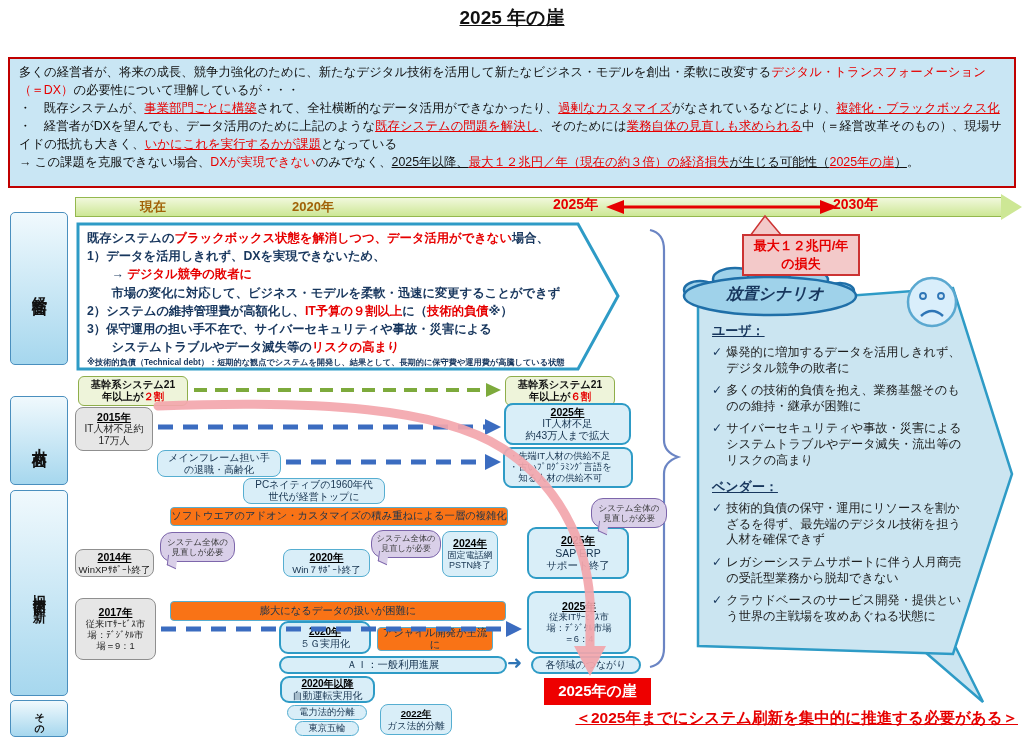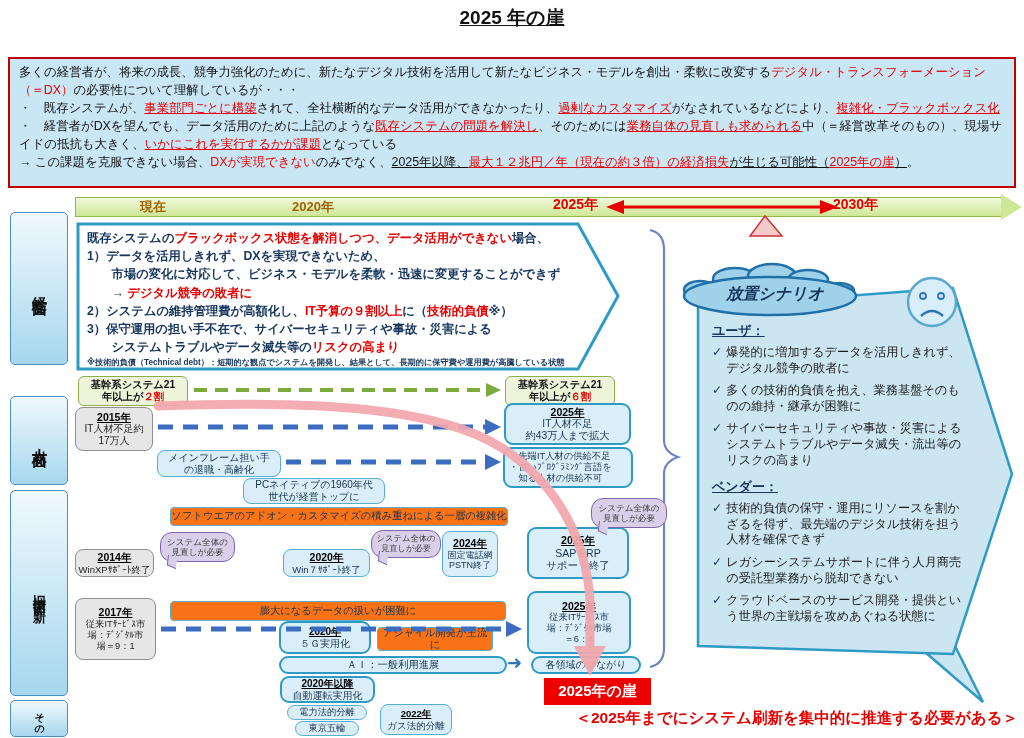--- a/index.html
+++ b/index.html
@@ -50,21 +50,21 @@
   #mgmt-foot{left:87px;top:357px;width:520px;font-size:8.2px;font-weight:bold;color:#17365d;z-index:3;}
   
   #scenario-text{left:712px;top:322px;width:254px;color:#1d1d1d;font-size:12.2px;z-index:3;}
   .sc-head{font-size:13px;font-weight:bold;color:#17365d;text-decoration:underline;margin-bottom:5px;}
   .sc-item{display:flex;margin-bottom:7px;line-height:1.28;}
   .sc-check{color:#17365d;margin-right:4px;font-weight:bold;}
   #cloud-label{left:700px;top:284px;width:150px;text-align:center;font-size:16px;font-weight:bold;
                font-style:italic;color:#17365d;z-index:4;}
   #cliff-box{left:544px;top:678px;width:107px;height:27px;background:#ee0000;color:#fff;
              font-weight:bold;font-size:15px;display:flex;align-items:center;justify-content:center;z-index:6;}
-  #bottom-note{right:6px;top:708px;font-size:15.5px;font-weight:bold;color:#e60000;z-index:6;}
+  #bottom-note{right:6px;top:708px;font-size:15.5px;font-weight:bold;color:#e60000;z-index:6;text-decoration:underline;}
   #ai-arrow{left:507px;top:652px;font-size:18px;font-weight:bold;color:#2e75b6;z-index:4;}
   svg{position:absolute;left:0;top:0;}
   .z1{z-index:1;} .z5{z-index:5;}
 </style>
 </head>
 <body>
 
 <div id="canvas">
 
   <svg class="z1" width="1024" height="738" viewBox="0 0 1024 738">
@@ -103,31 +103,35 @@
     <div><span>→ この課題を克服できない場合、</span><span class="sr">DXが実現できない</span><span>のみでなく、</span><span class="su">2025年以降、</span><span class="sr su">最大１２兆円／年（現在の約３倍）の経済損失</span><span class="su">が生じる可能性（</span><span class="sr su">2025年の崖</span><span class="su">）</span><span>。</span></div>
   </div>
 
   <div id="tl-bar" class="abs"></div>
   <div id="tl-head" class="abs"></div>
   <div class="abs tl-label" style="left:140px;">現在</div>
   <div class="abs tl-label" style="left:292px;">2020年</div>
   <div class="abs tl-label tl-red" style="left:553px;">2025年</div>
   <div class="abs tl-label tl-red" style="left:833px;">2030年</div>
 
+  <div id="loss" class="abs">
+    <div>最大１２兆円/年</div>
+    <div>の損失</div>
+  </div>
 
   <div class="abs side" style="top:212px;height:153px;font-size:15px;">経営面</div>
   <div class="abs side" style="top:396px;height:89px;font-size:15px;">人材面</div>
   <div class="abs side" style="top:490px;height:206px;font-size:13px;">旧技術面ー新</div>
   <div class="abs side" style="top:700px;height:37px;font-size:10px;letter-spacing:1px;">その他</div>
 
   <div id="mgmt-text" class="abs">
     <div><span>既存システムの</span><span class="sr">ブラックボックス状態を解消しつつ、データ活用ができない</span><span>場合、</span></div>
     <div><span>1）データを活用しきれず、DXを実現できないため、</span></div>
+    <div><span>　　→ </span><span class="sr">デジタル競争の敗者に</span></div>
     <div><span>　　市場の変化に対応して、ビジネス・モデルを柔軟・迅速に変更することができず</span></div>
-    <div><span>　　→ </span><span class="sr">デジタル競争の敗者に</span></div>
     <div><span>2）システムの維持管理費が高額化し、</span><span class="sr">IT予算の９割以上</span><span>に（</span><span class="sr">技術的負債</span><span>※）</span></div>
     <div><span>3）保守運用の担い手不在で、サイバーセキュリティや事故・災害による</span></div>
     <div><span>　　システムトラブルやデータ滅失等の</span><span class="sr">リスクの高まり</span></div>
   </div>
   <div id="mgmt-foot" class="abs">※技術的負債（Technical debt）：短期的な観点でシステムを開発し、結果として、長期的に保守費や運用費が高騰している状態</div>
 
   <div class="bx green" style="left:78px;top:376px;width:110px;height:30px;font-size:10.3px;font-weight:bold;">
     <div>基幹系システム21</div>
     <div><span>年以上が</span><span class="sr">２割</span></div>
   </div>

